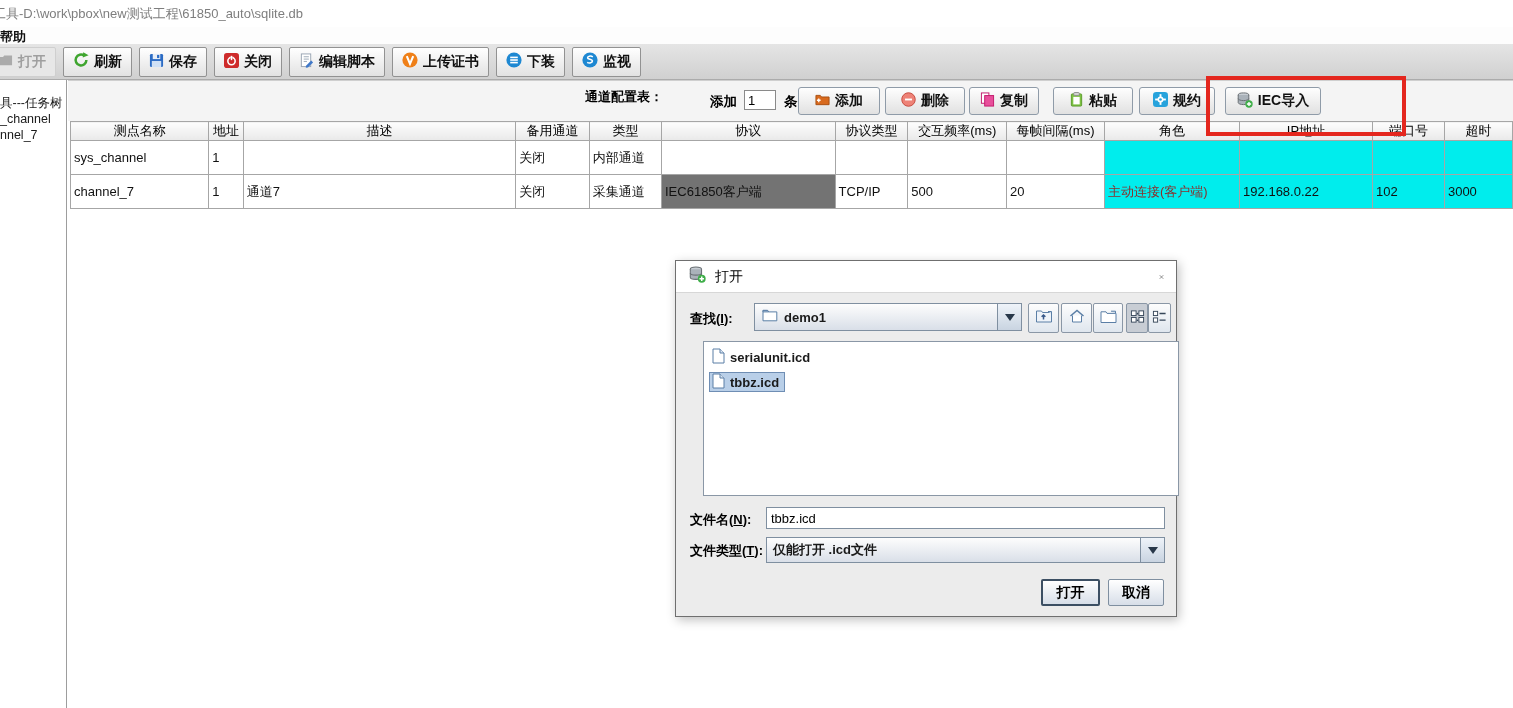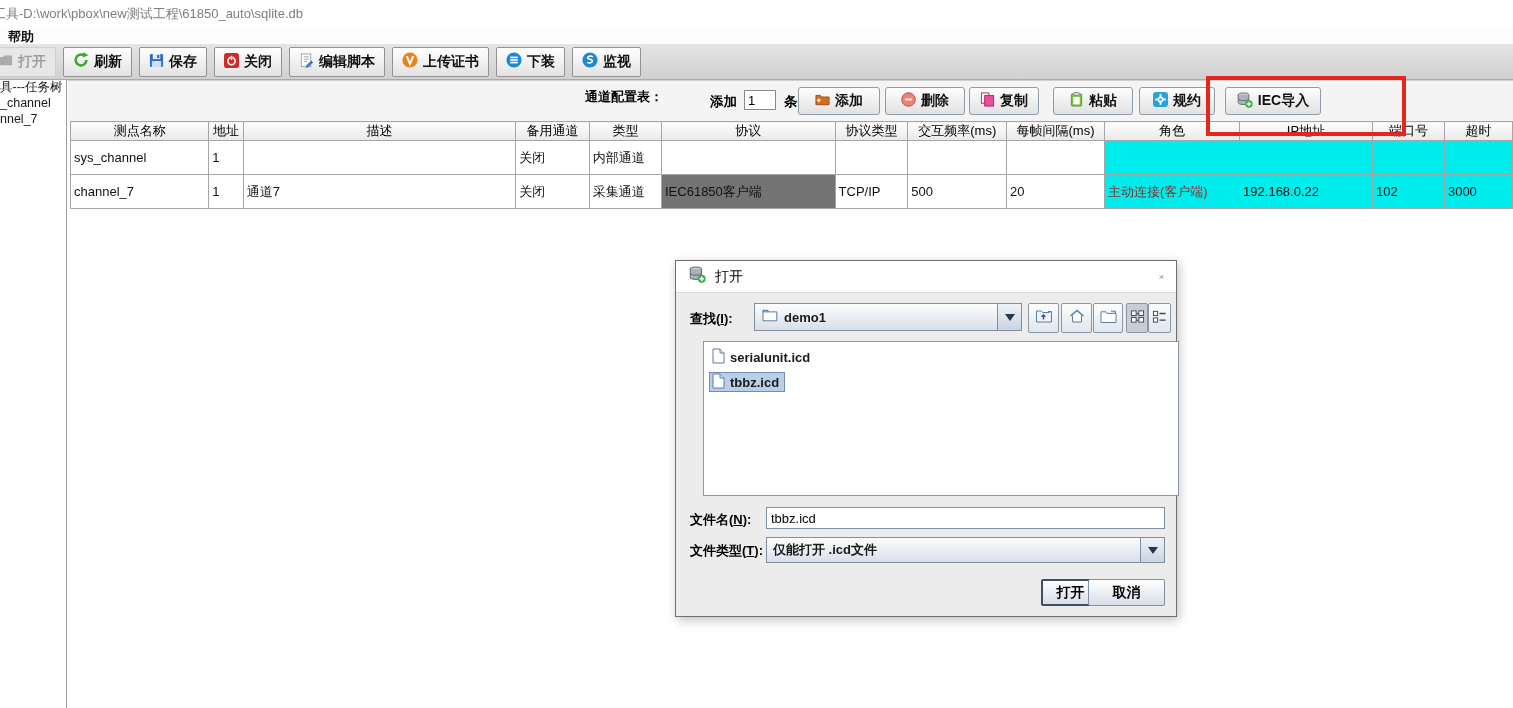--- a/index.html
+++ b/index.html
@@ -4,34 +4,34 @@
 <style>
   * { margin:0; padding:0; box-sizing:border-box; }
   html,body { width:1513px; height:708px; overflow:hidden; background:#fff;
     font-family:"Liberation Sans", sans-serif; position:relative; }
   .abs { position:absolute; }
 
   
   .titlebar { position:absolute; top:0; left:0; right:0; height:27px; background:#fff; }
   .titlebar span { display:inline-block; margin-left:-7px; padding-top:5px; color:#7e7e7e; font-size:13px; white-space:nowrap; }
   .menubar { position:absolute; top:27px; left:0; right:0; height:17px; background:#fdfdfd; }
-  .menubar span { display:inline-block; margin-left:8px; font-size:13px; font-weight:bold; color:#111; line-height:17px; cursor:default; }
+  .menubar span { display:inline-block; margin-left:0; font-size:13px; font-weight:bold; color:#111; line-height:17px; cursor:default; }
   .toolbar { position:absolute; top:44px; left:0; right:0; height:36px;
     background:linear-gradient(#e5e5e5,#d0d0d0); border-bottom:1px solid #ababab;
     display:flex; align-items:center; gap:7px; }
   .tbtn { height:30px; display:flex; align-items:center; gap:5px; padding:0 9px;
     background:linear-gradient(#ffffff,#e2e2e2); border:1px solid #929292; border-radius:2px;
     font-size:14px; font-weight:bold; color:#111; cursor:pointer; white-space:nowrap; }
   .tbtn.disabled { margin-left:-12px; background:#e7e7e7; border-color:#cfcfcf; color:#9f9f9f; }
   .tbtn svg { flex:0 0 auto; }
 
   
   .tree-panel { position:absolute; left:0; top:80px; bottom:0; width:64px; background:#fff; overflow:hidden; }
   .tree-item { font-size:12.5px; color:#1a1a1a; line-height:14px; margin-top:2px; white-space:nowrap; cursor:default; }
-  .tree-item:first-child { margin-top:0; }
+  .tree-item:first-child { margin-top:16px; }
   .divider { position:absolute; left:66px; top:80px; bottom:0; width:1px; background:#9d9d9d; }
 
   
   .ctrlrow { position:absolute; left:68px; top:80px; right:0; height:41px; background:#f4f4f4; border-top:1px solid #cfcfcf; }
   .panel-title { position:absolute; left:517px; top:7px; font-size:13px; font-weight:bold; color:#000; }
   .add-label { position:absolute; left:642px; top:12px; font-size:13.5px; font-weight:bold; }
   .add-count { position:absolute; left:676px; top:9px; width:32px; height:20px; border:1px solid #8a8a8a; font-size:13px; padding-left:3px; background:#fff; font-family:"Liberation Sans",sans-serif; }
   .unit-label { position:absolute; left:716px; top:12px; font-size:13.5px; font-weight:bold; }
   .cbtn { position:absolute; top:6px; height:28px; display:flex; align-items:center; justify-content:center; gap:5px;
     background:linear-gradient(#fefefe,#e1e1e1); border:1px solid #8f9ba8; border-radius:3px;
@@ -375,14 +375,14 @@
     <span>文件类型(</span><u>T</u><span>):</span>
   </div>
   <div class="combo" style="left:90px;top:276px;width:399px;height:26px">
     <span class="combo-text">仅能打开 .icd文件</span>
     <span class="arrow-seg">
         <span class="tri-down"></span>
       </span>
   </div>
 
   <button class="dlg-btn default" style="left:365px">打开</button>
-  <button class="dlg-btn" style="left:412px;width:77px">取消</button>
+  <button class="dlg-btn" style="left:432px;width:56px">取消</button>
 </div>
 
 </body></html>

